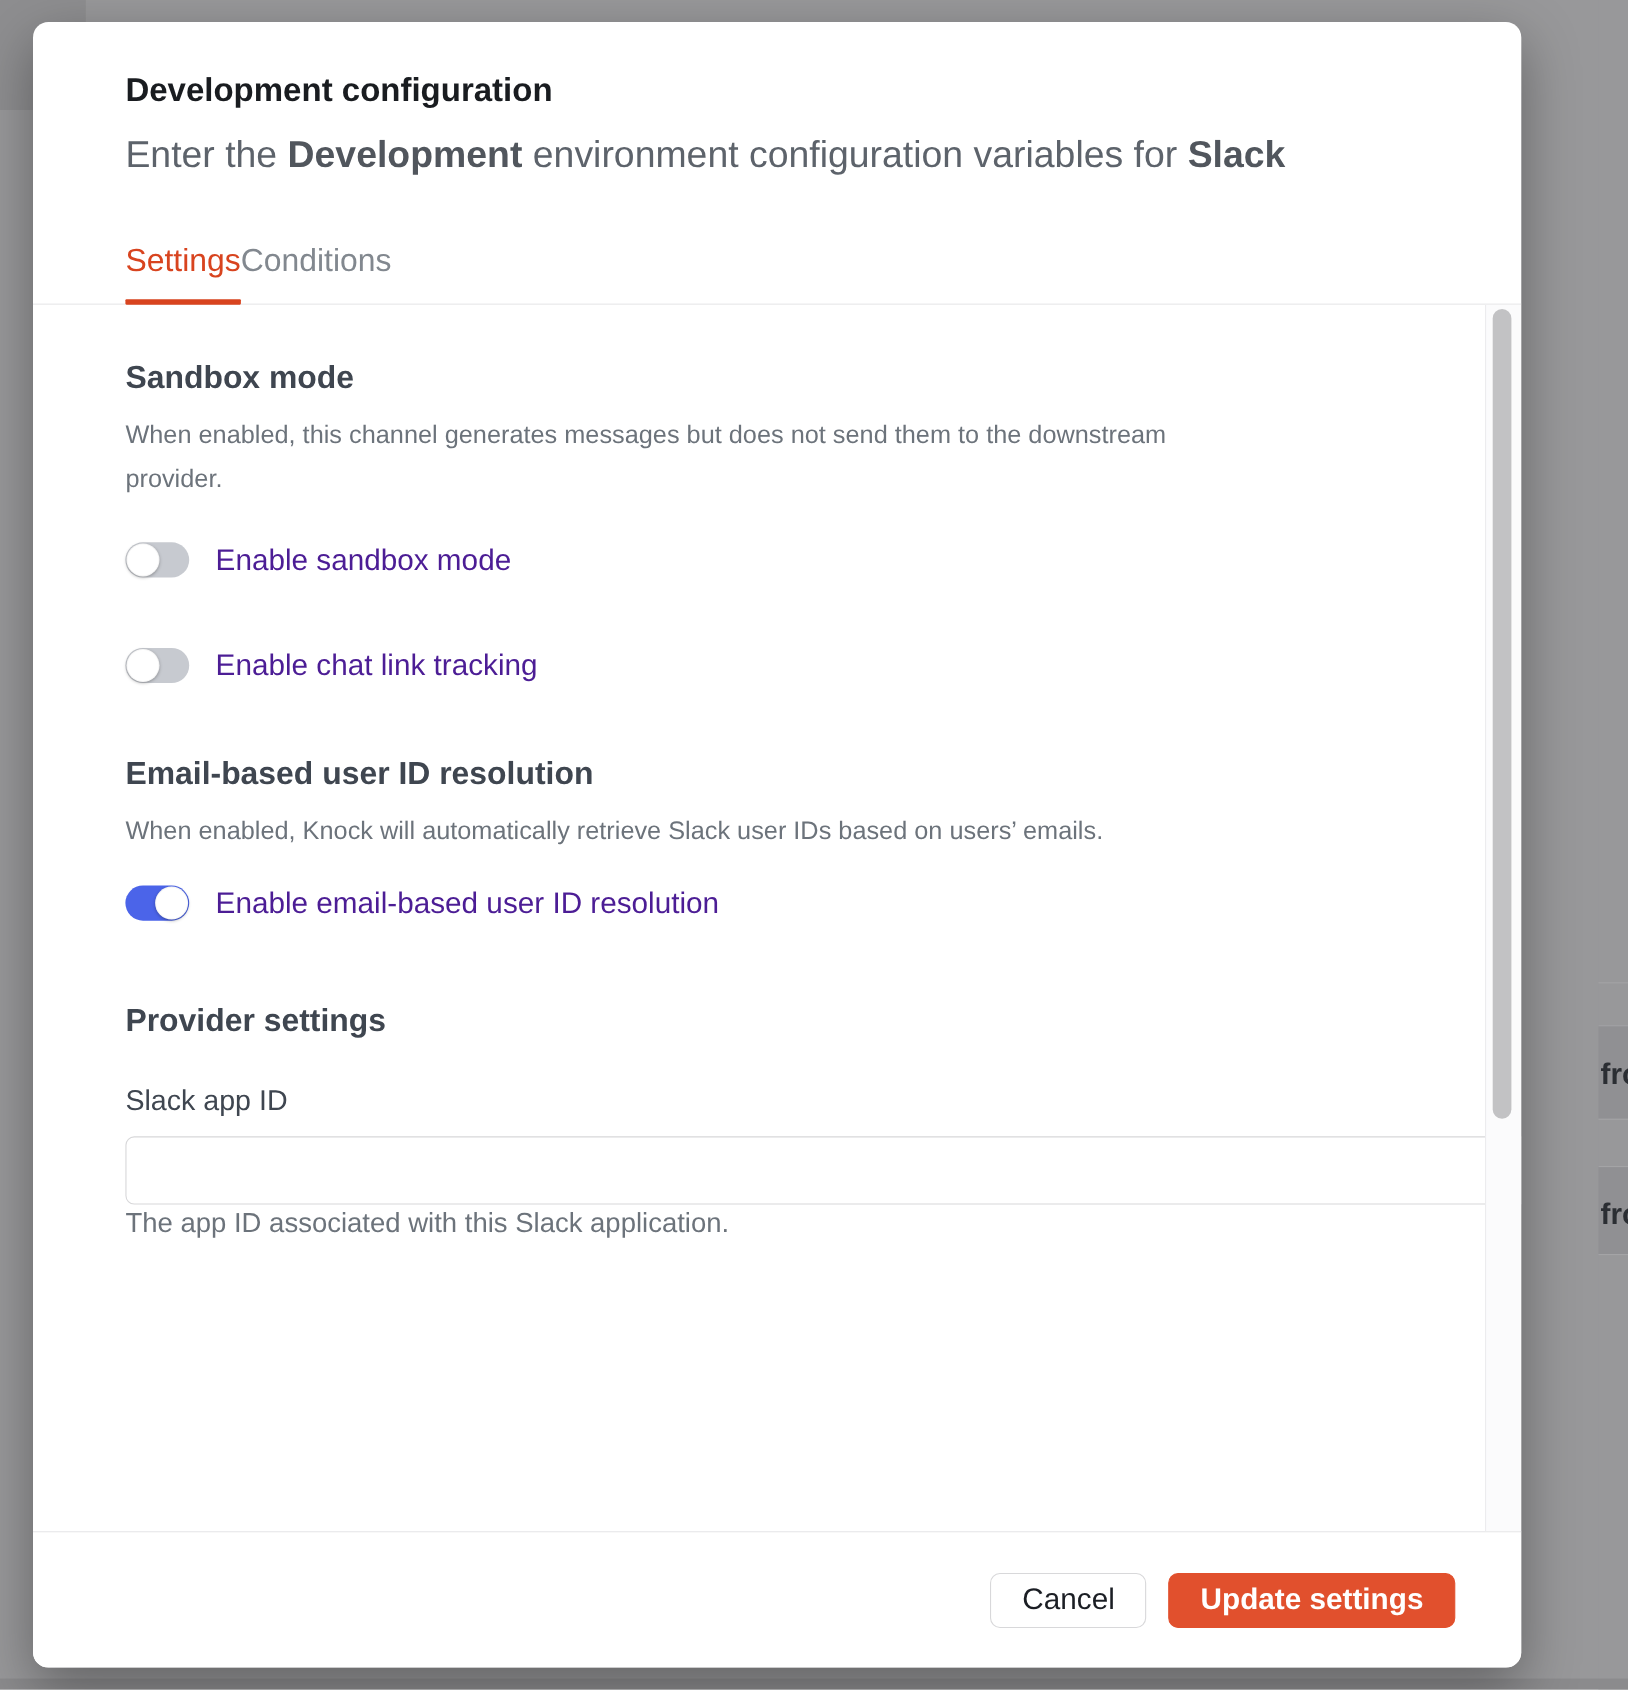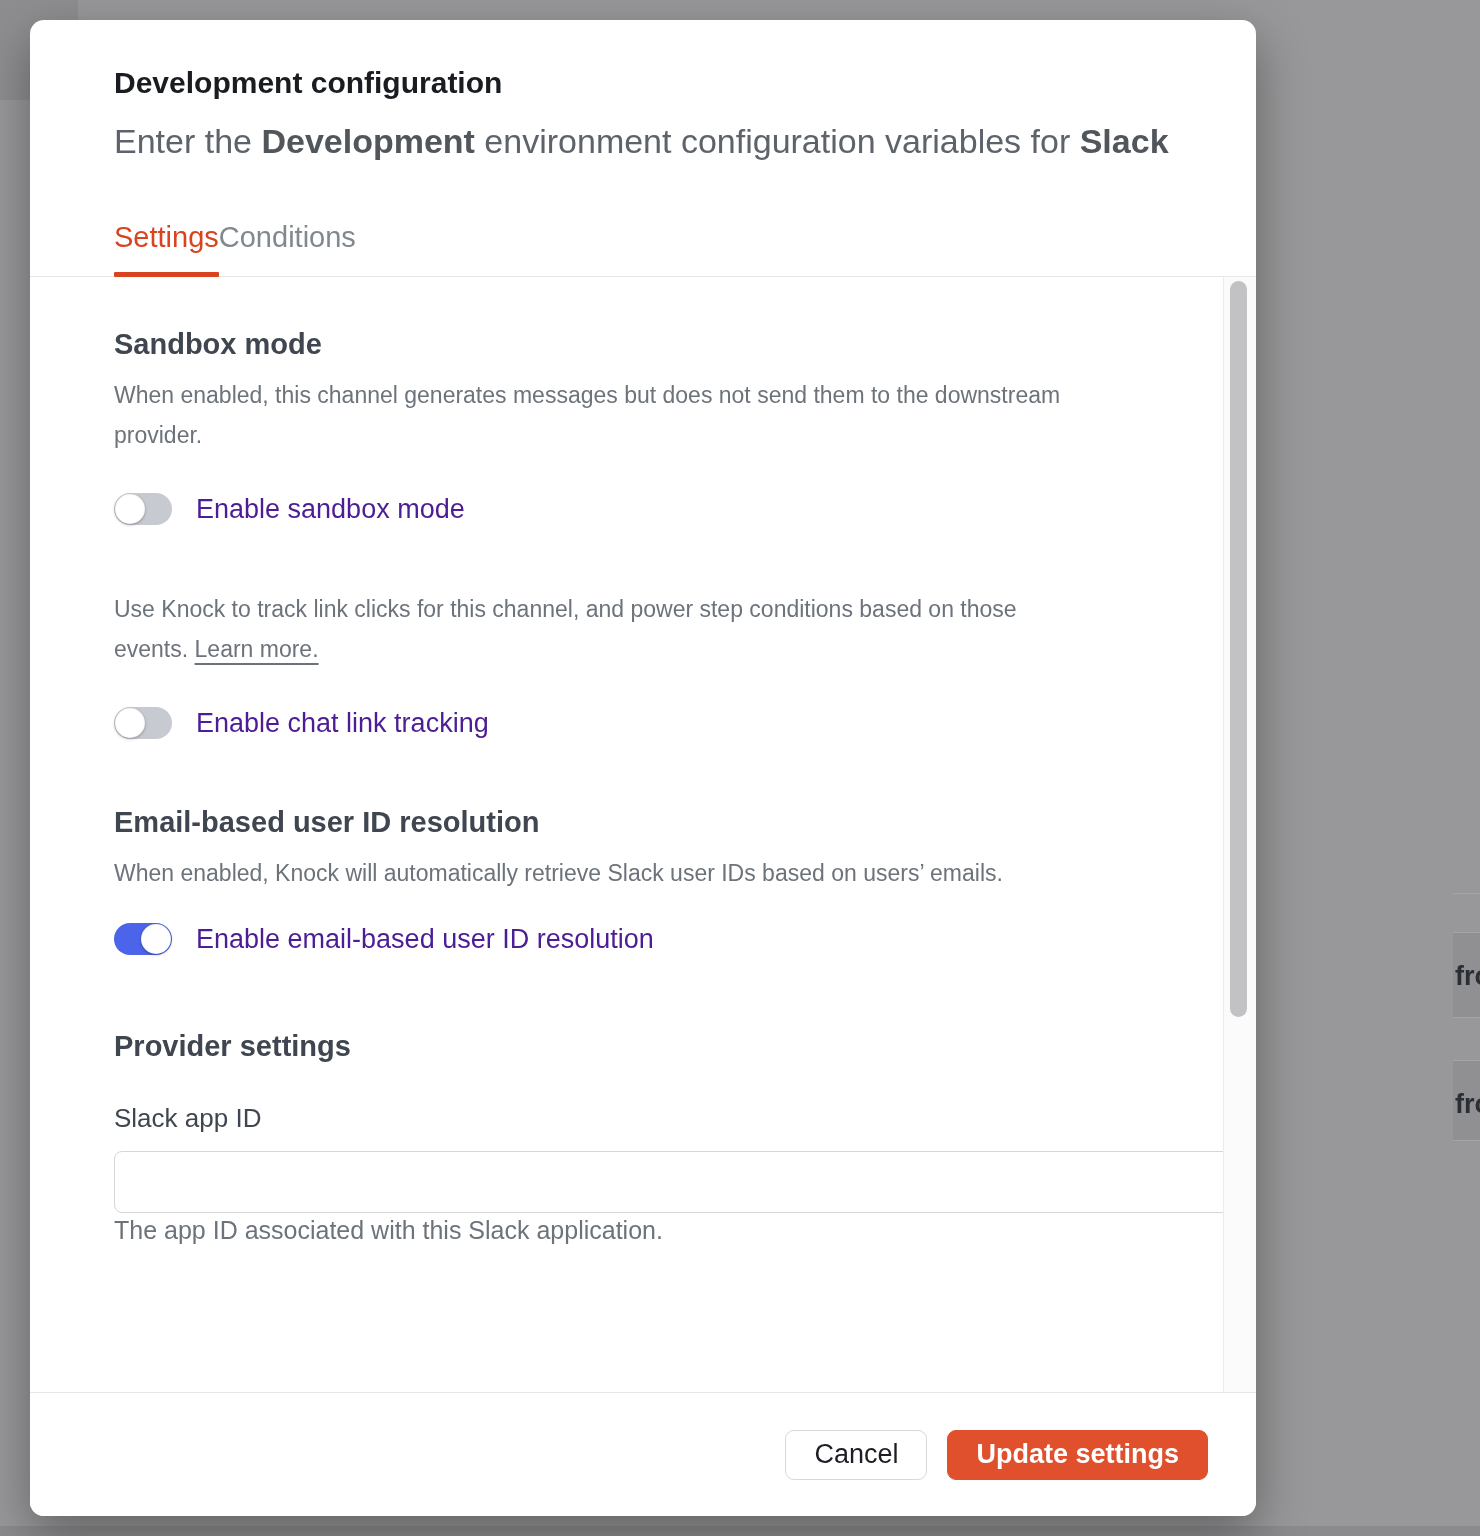--- a/index.html
+++ b/index.html
@@ -29,21 +29,21 @@
   .bg-row .frag {
     position:absolute; left:2px; top:28px;
     font-size:27px; font-weight:700; color:#2b2e33; white-space:nowrap;
   }
   .bg-bottom {
     position:absolute; left:0; right:0; bottom:0; height:10px; background:#8b8b8d;
   }
 
   
   .modal {
-    position:absolute; left:30px; top:20px; width:1226px; height:1496px;
+    position:absolute; left:30px; top:20px; width:1353px; height:1496px;
     background:#ffffff; border-radius:14px;
     box-shadow:0 18px 50px rgba(0,0,0,.35);
     display:flex; flex-direction:column; overflow:hidden;
   }
 
   
   .modal-header { padding:44px 84px 0; border-bottom:1px solid #e7e7e9; }
   .modal-title {
     font-size:30px; font-weight:700; color:#191c20; line-height:38px;
   }
@@ -109,21 +109,21 @@
   }
   .scrollbar-thumb {
     position:absolute; left:6px; top:4px; width:17px; height:736px;
     background:#c2c2c4; border-radius:9px;
   }
 
   
   .modal-footer {
     height:124px; border-top:1px solid #e7e7e9;
     display:flex; align-items:center; justify-content:flex-end;
-    gap:20px; padding-right:48px; background:#fff;
+    gap:20px; padding-right:60px; background:#fff;
   }
   .btn {
     height:50px; border-radius:9px; font-size:27px; padding:0 28px;
     display:flex; align-items:center; justify-content:center;
     cursor:pointer; font-family:"Liberation Sans","DejaVu Sans",sans-serif;
   }
   .btn-cancel {
     background:#ffffff; border:1px solid #d8d8da; color:#1b1e24; font-weight:500;
   }
   .btn-primary {
@@ -167,22 +167,20 @@
 provider.</div>
         <div class="toggle-row">
           <div class="toggle">
               <div class="knob"></div>
             </div>
           <div class="toggle-label">Enable sandbox mode</div>
         </div>
       </div>
 
       <div class="gap-section">
-        <div class="section-desc"><span>Use Knock to track link clicks for this channel, and power step conditions based on those
-events. </span><span class="inline-link">Learn more.</span></div>
         <div class="toggle-row">
           <div class="toggle">
               <div class="knob"></div>
             </div>
           <div class="toggle-label">Enable chat link tracking</div>
         </div>
       </div>
 
       <div class="gap-section">
         <div class="section-heading">Email-based user ID resolution</div>

